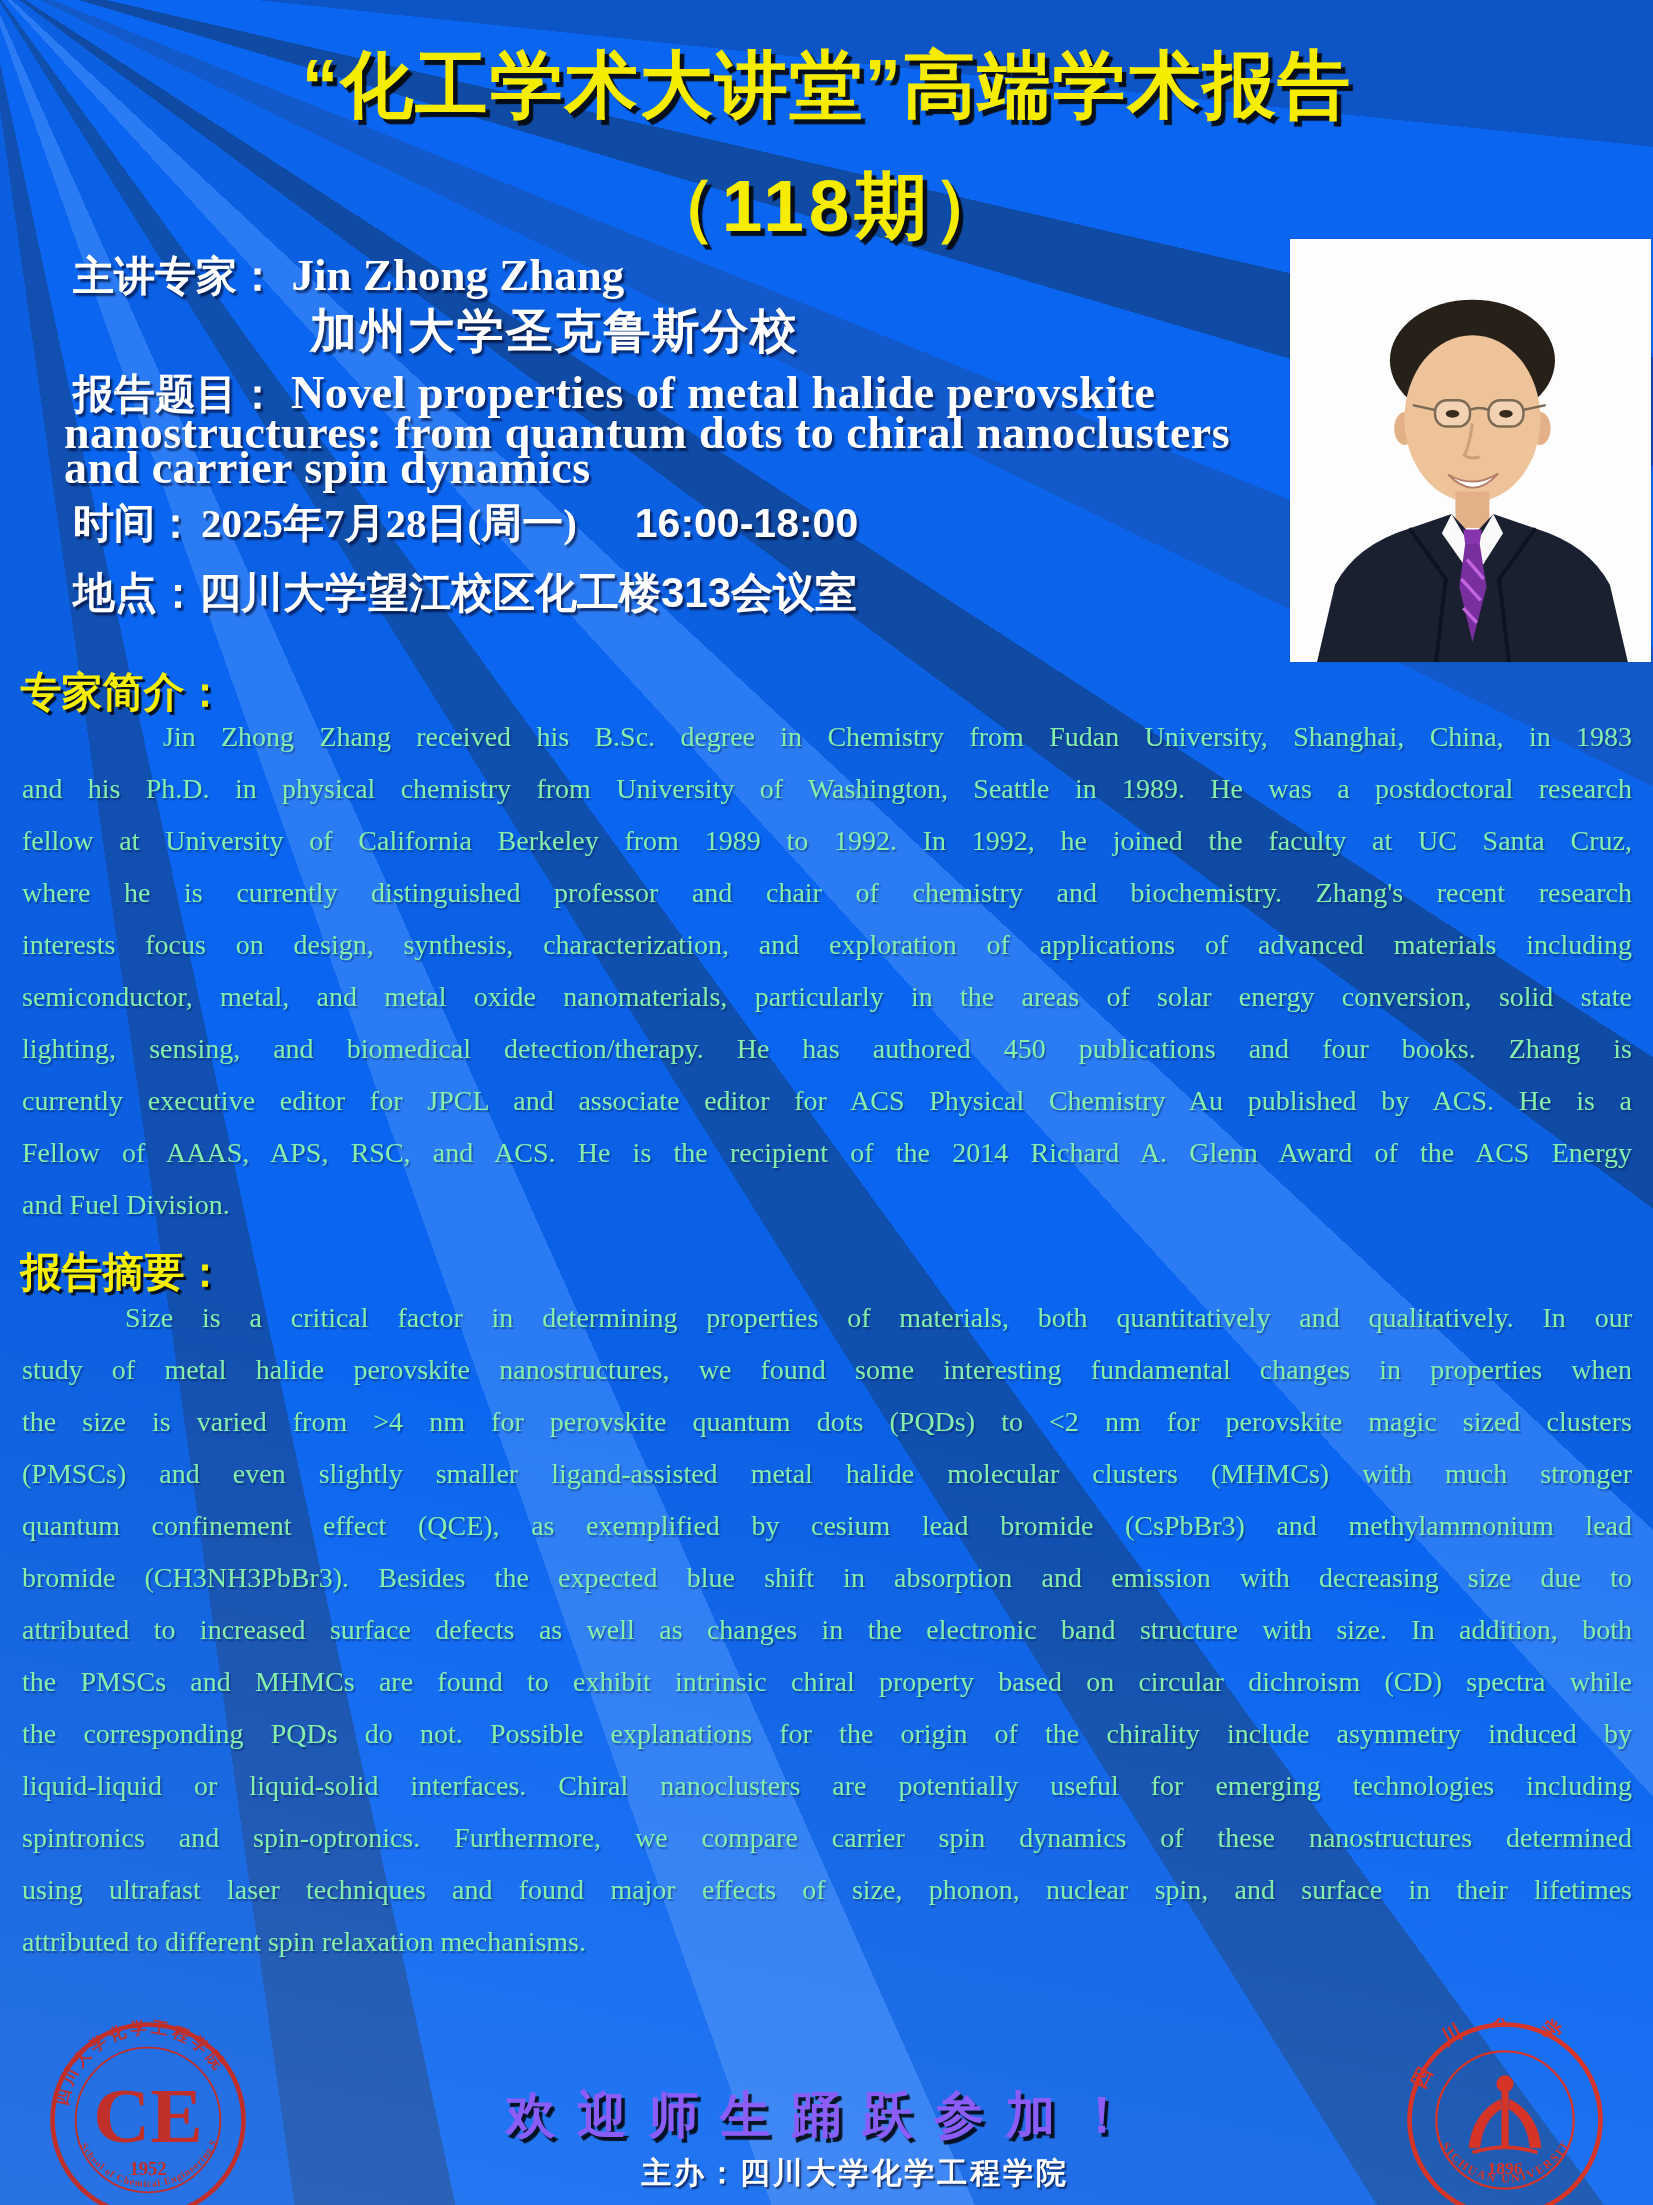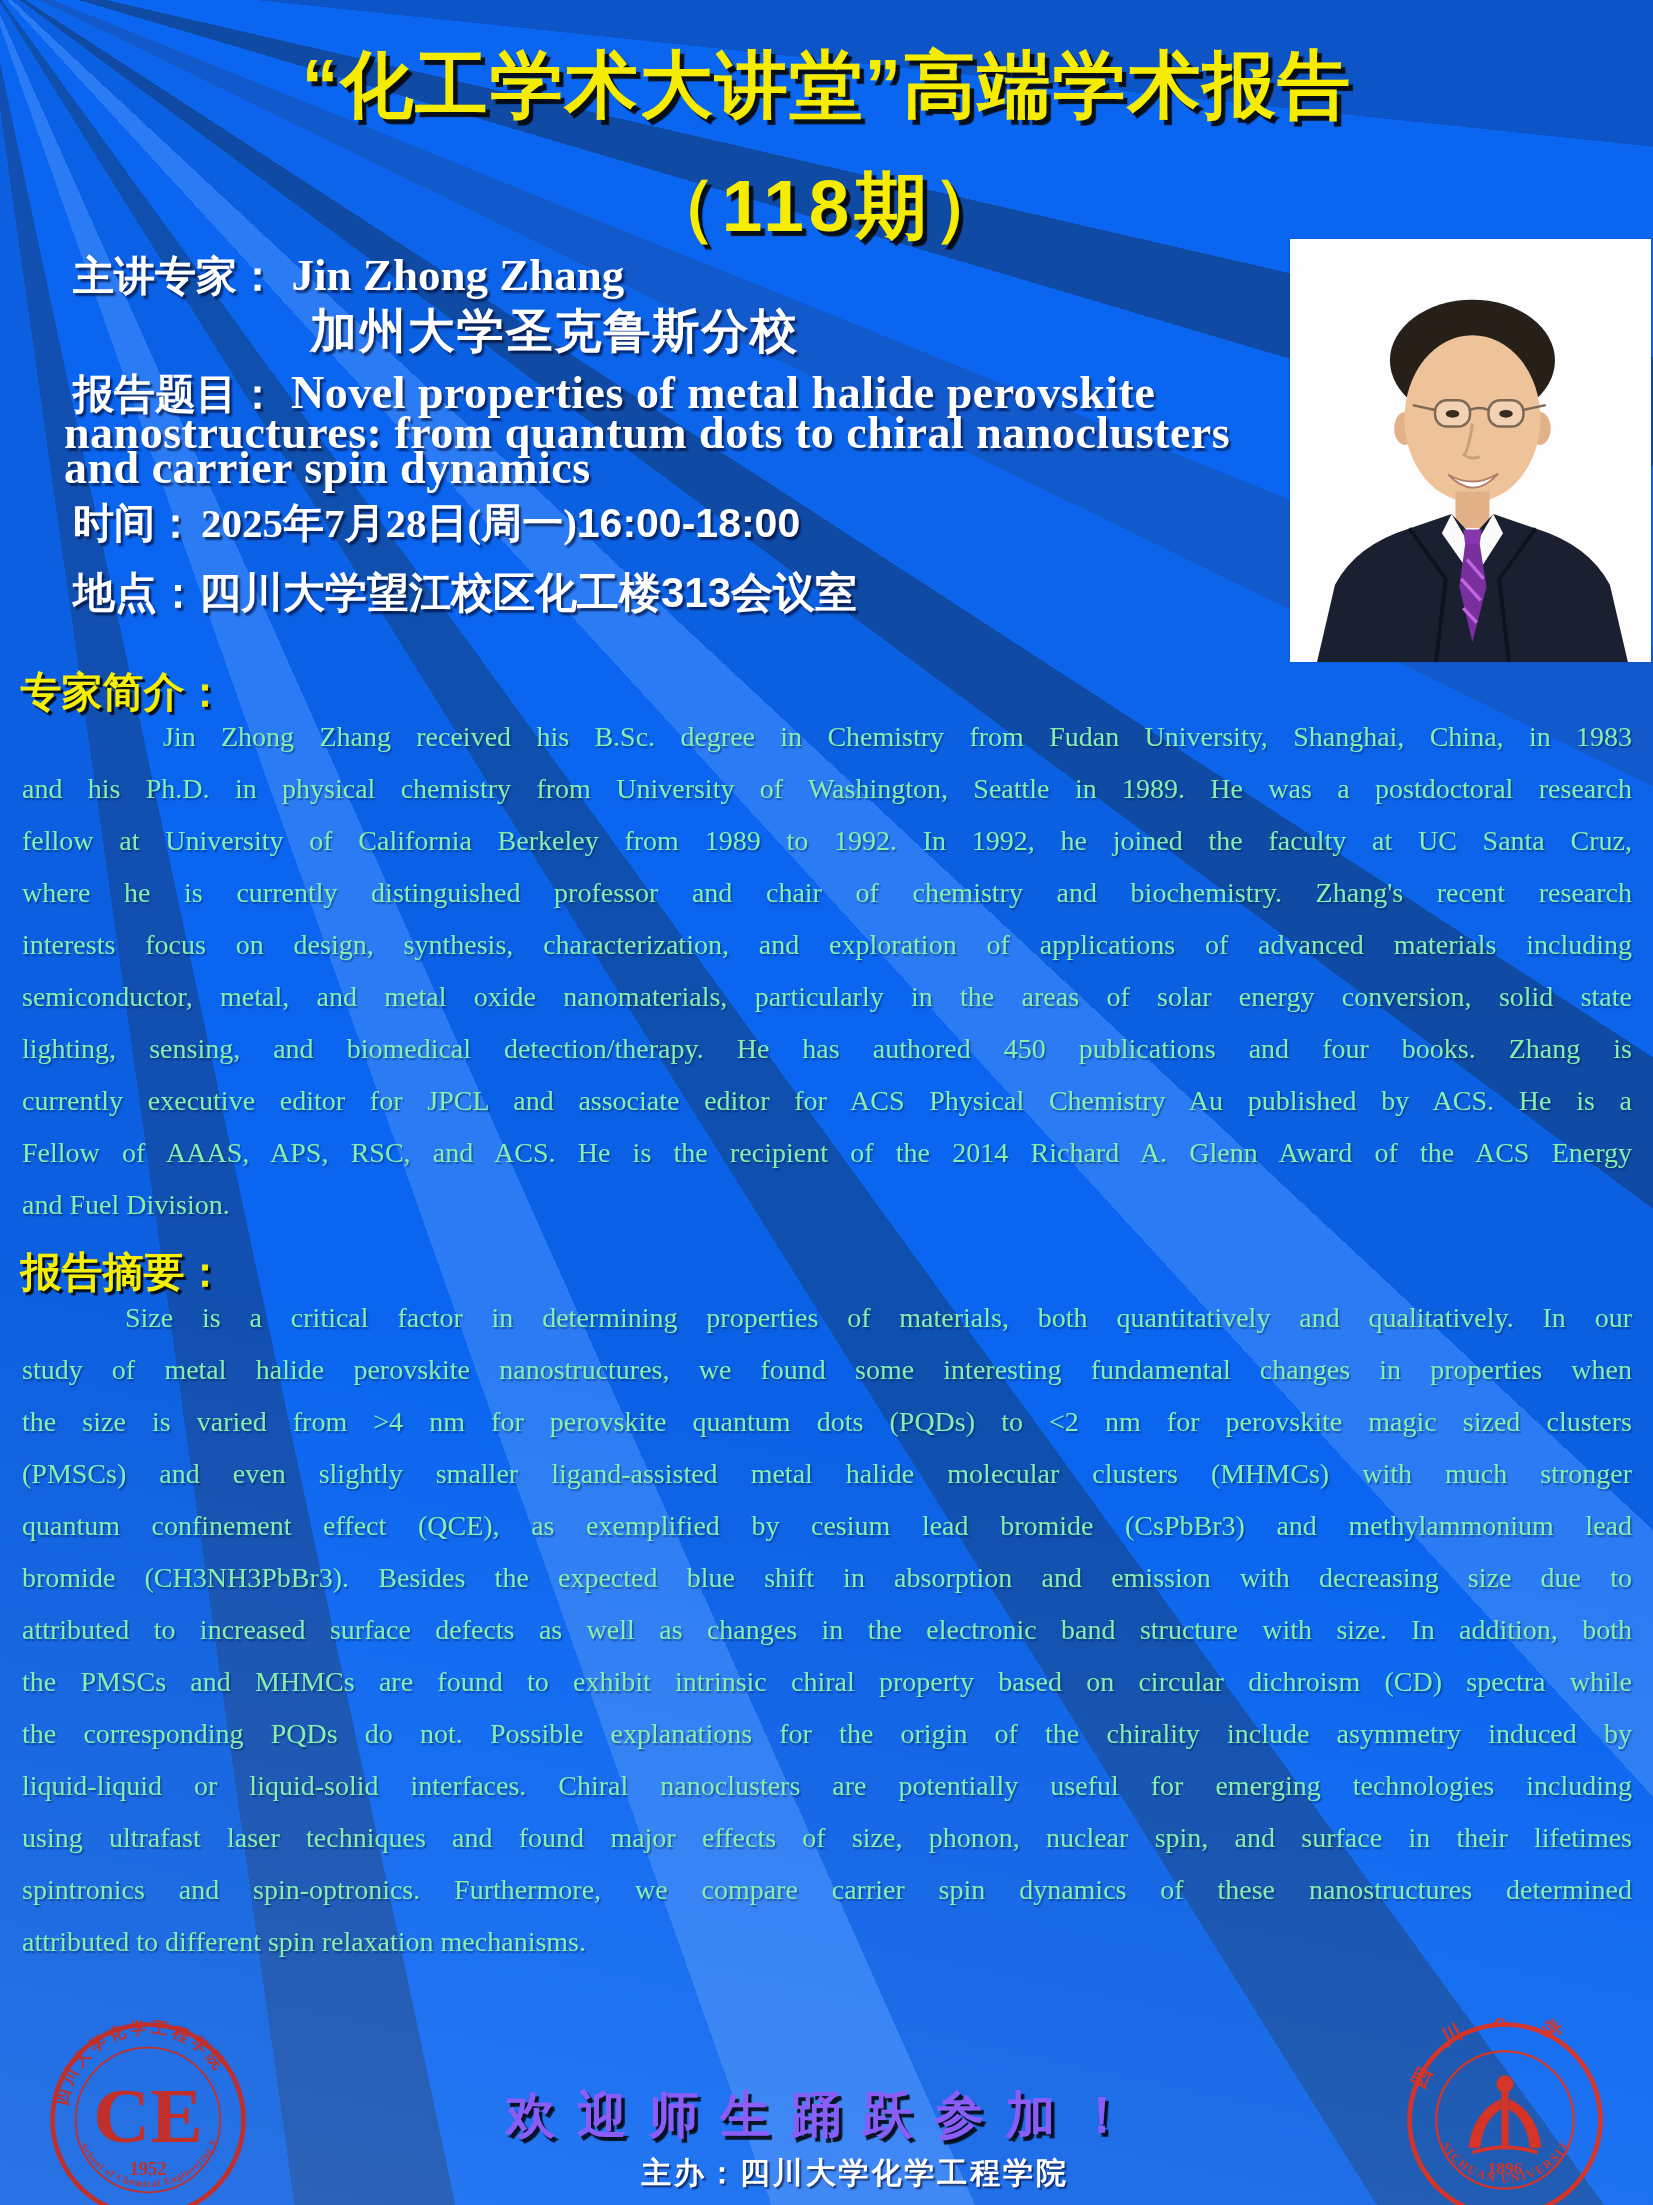--- a/index.html
+++ b/index.html
@@ -53,21 +53,21 @@
   .info{color:#fff;text-shadow:2.4px 2.9px 1.9px rgba(0,0,30,.6);}
   .l-speaker{left:73px;top:249px;font-size:41px;}
   .l-speaker .name{font-size:45px;margin-left:13.6px;}
   .l-affil{left:310px;top:300px;font-size:47px;letter-spacing:1.9px;}
   .l-topic1{left:73px;top:366px;font-size:41px;}
   .topic-en{font-size:46px;letter-spacing:0.5px;}
   .l-topic1 .topic-en{margin-left:13px;}
   .l-topic2{left:64px;top:406px;}
   .l-topic3{left:64px;top:441px;}
   .l-time{left:73px;top:496px;font-size:41px;}
-  .l-time .gap{}
+  .l-time .gap{margin-left:58px;}
   .l-time .date{margin-left:5px;font-family:Liberation Serif, serif;}
   .l-venue{left:73px;top:565px;font-size:42px;}
   
   .heading{
     position:absolute;left:20.4px;
     color:#f6ef00;font-weight:800;font-size:41px;
     text-shadow:2.9px 3.4px 1px rgba(0,0,0,.85);
     white-space:nowrap;
   }
   .h-bio{top:665px;}
@@ -187,22 +187,22 @@
     <div class="pline first">Size is a critical factor in determining properties of materials, both quantitatively and qualitatively. In our</div>
     <div class="pline">study of metal halide perovskite nanostructures, we found some interesting fundamental changes in properties when</div>
     <div class="pline">the size is varied from &gt;4 nm for perovskite quantum dots (PQDs) to &lt;2 nm for perovskite magic sized clusters</div>
     <div class="pline">(PMSCs) and even slightly smaller ligand-assisted metal halide molecular clusters (MHMCs) with much stronger</div>
     <div class="pline">quantum confinement effect (QCE), as exemplified by cesium lead bromide (CsPbBr3) and methylammonium lead</div>
     <div class="pline">bromide (CH3NH3PbBr3). Besides the expected blue shift in absorption and emission with decreasing size due to</div>
     <div class="pline">attributed to increased surface defects as well as changes in the electronic band structure with size. In addition, both</div>
     <div class="pline">the PMSCs and MHMCs are found to exhibit intrinsic chiral property based on circular dichroism (CD) spectra while</div>
     <div class="pline">the corresponding PQDs do not. Possible explanations for the origin of the chirality include asymmetry induced by</div>
     <div class="pline">liquid-liquid or liquid-solid interfaces. Chiral nanoclusters are potentially useful for emerging technologies including</div>
+    <div class="pline">spintronics and spin-optronics. Furthermore, we compare carrier spin dynamics of these nanostructures determined</div>
     <div class="pline">using ultrafast laser techniques and found major effects of size, phonon, nuclear spin, and surface in their lifetimes</div>
-    <div class="pline">spintronics and spin-optronics. Furthermore, we compare carrier spin dynamics of these nanostructures determined</div>
     <div class="pline plast">attributed to different spin relaxation mechanisms.</div>
   </div>
 
   <svg class="seal seal-left" viewBox="0 0 440 440" aria-hidden="true">
     <circle cx="220" cy="220" r="206" fill="none" stroke="#cf2a1b" stroke-width="10"></circle>
     <circle cx="220" cy="220" r="156" fill="none" stroke="#cf2a1b" stroke-width="4"></circle>
     <defs>
       <path id="sealTopL" d="M 48,240 A 175,175 0 1 1 392,240" fill="none"></path>
       <path id="sealBotL" d="M 72,268 A 162,162 0 0 0 368,268" fill="none"></path>
     </defs>

